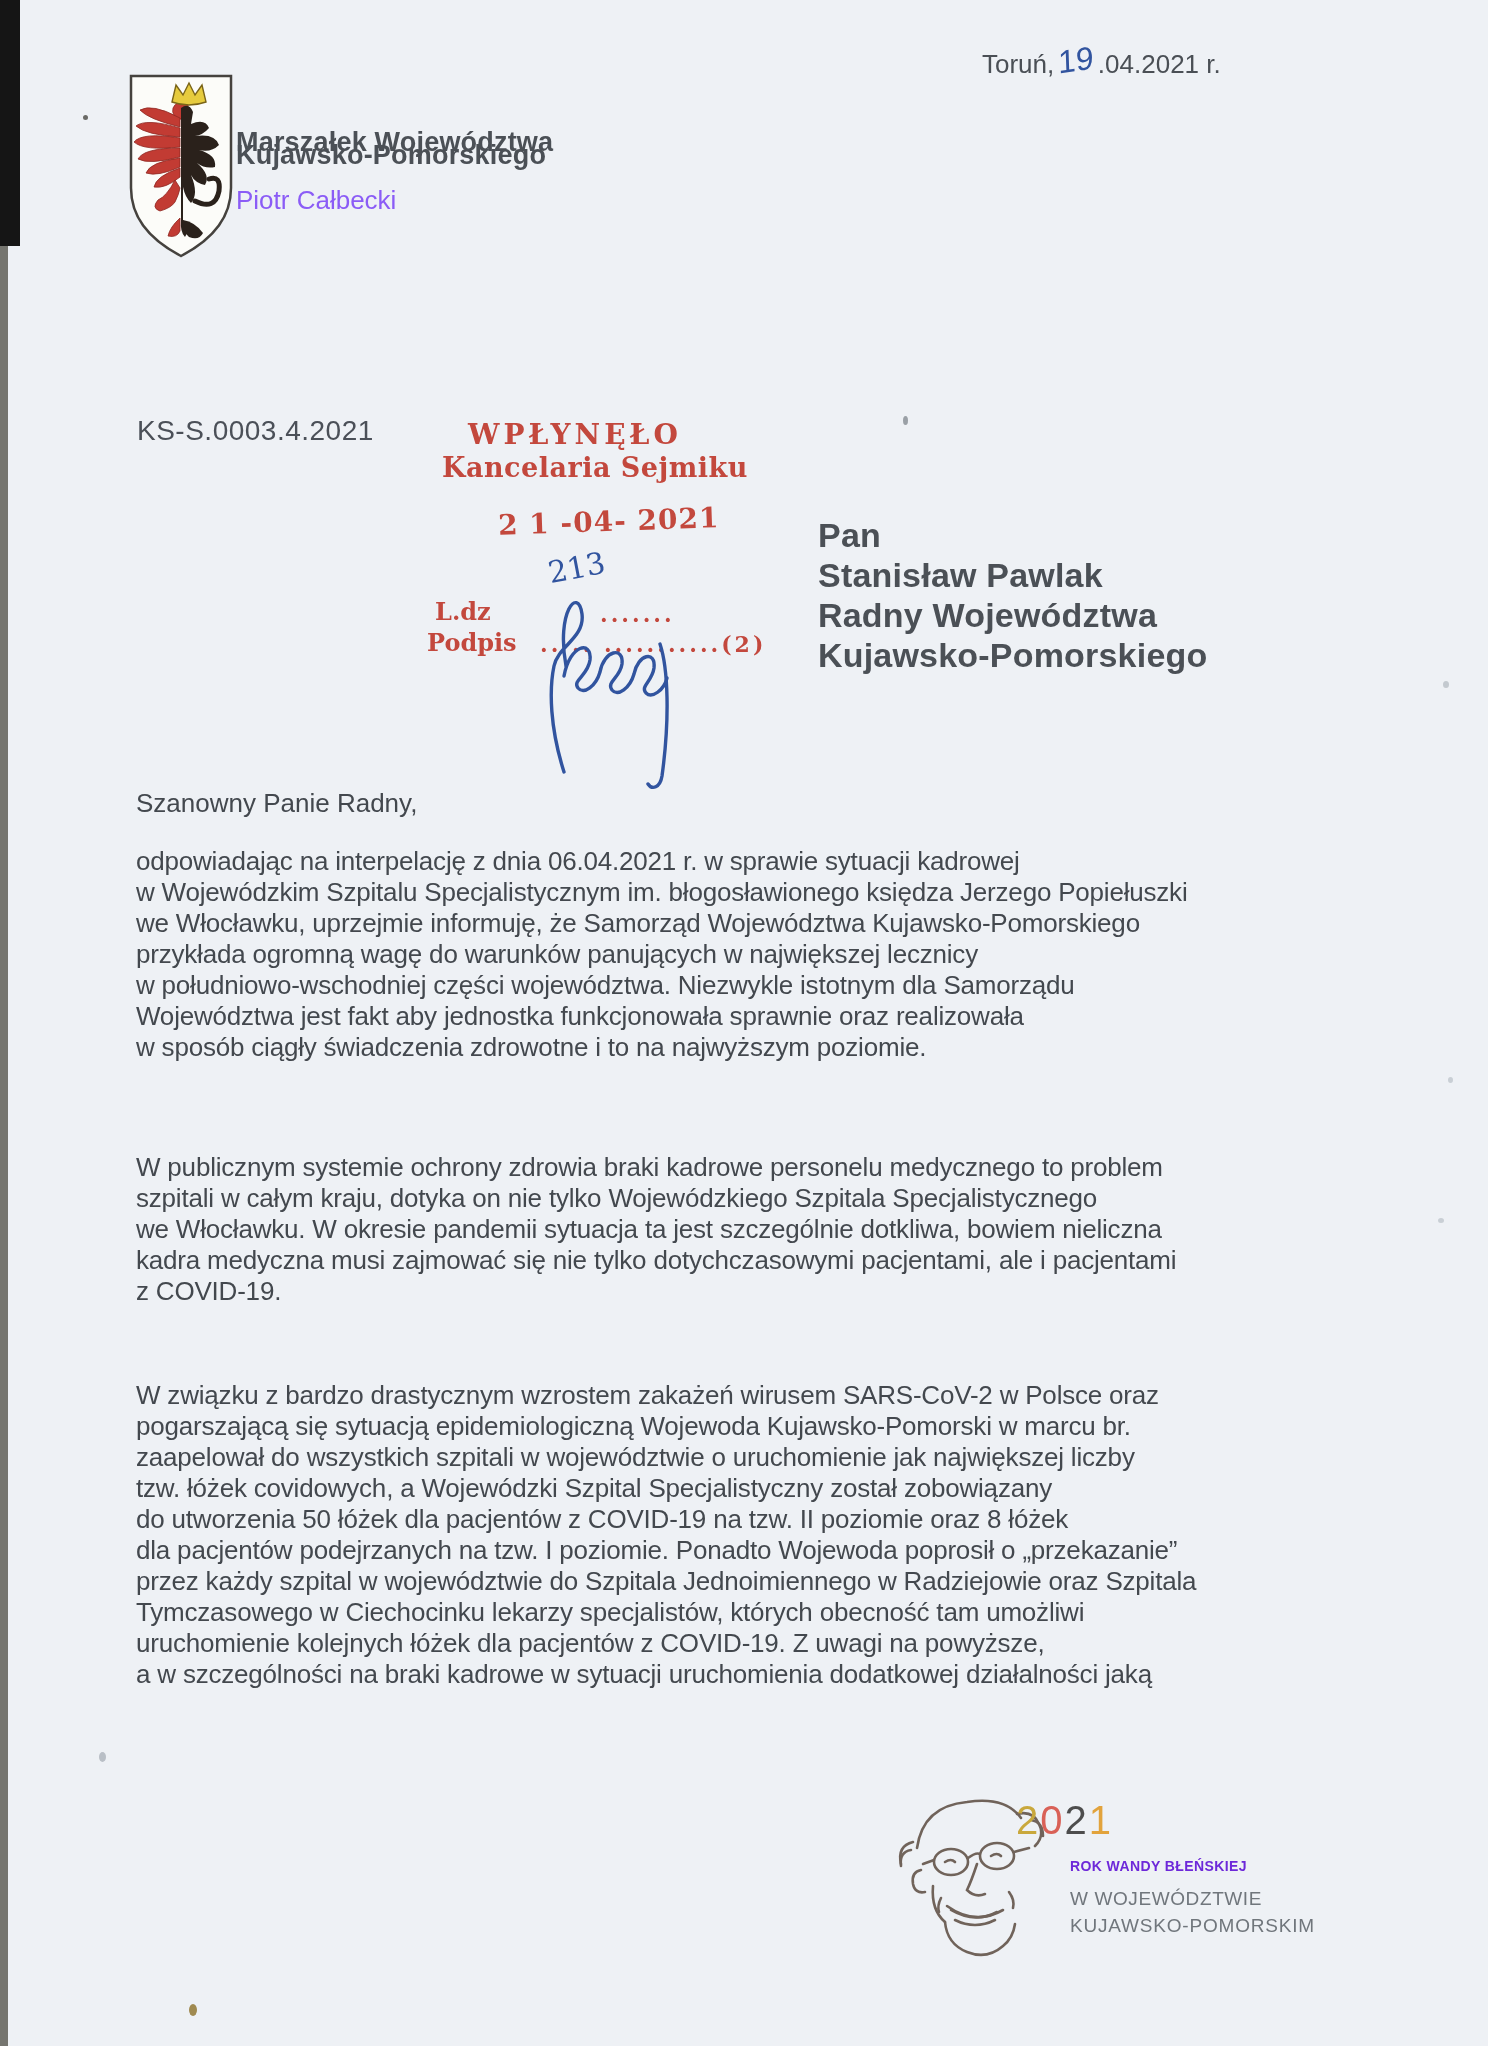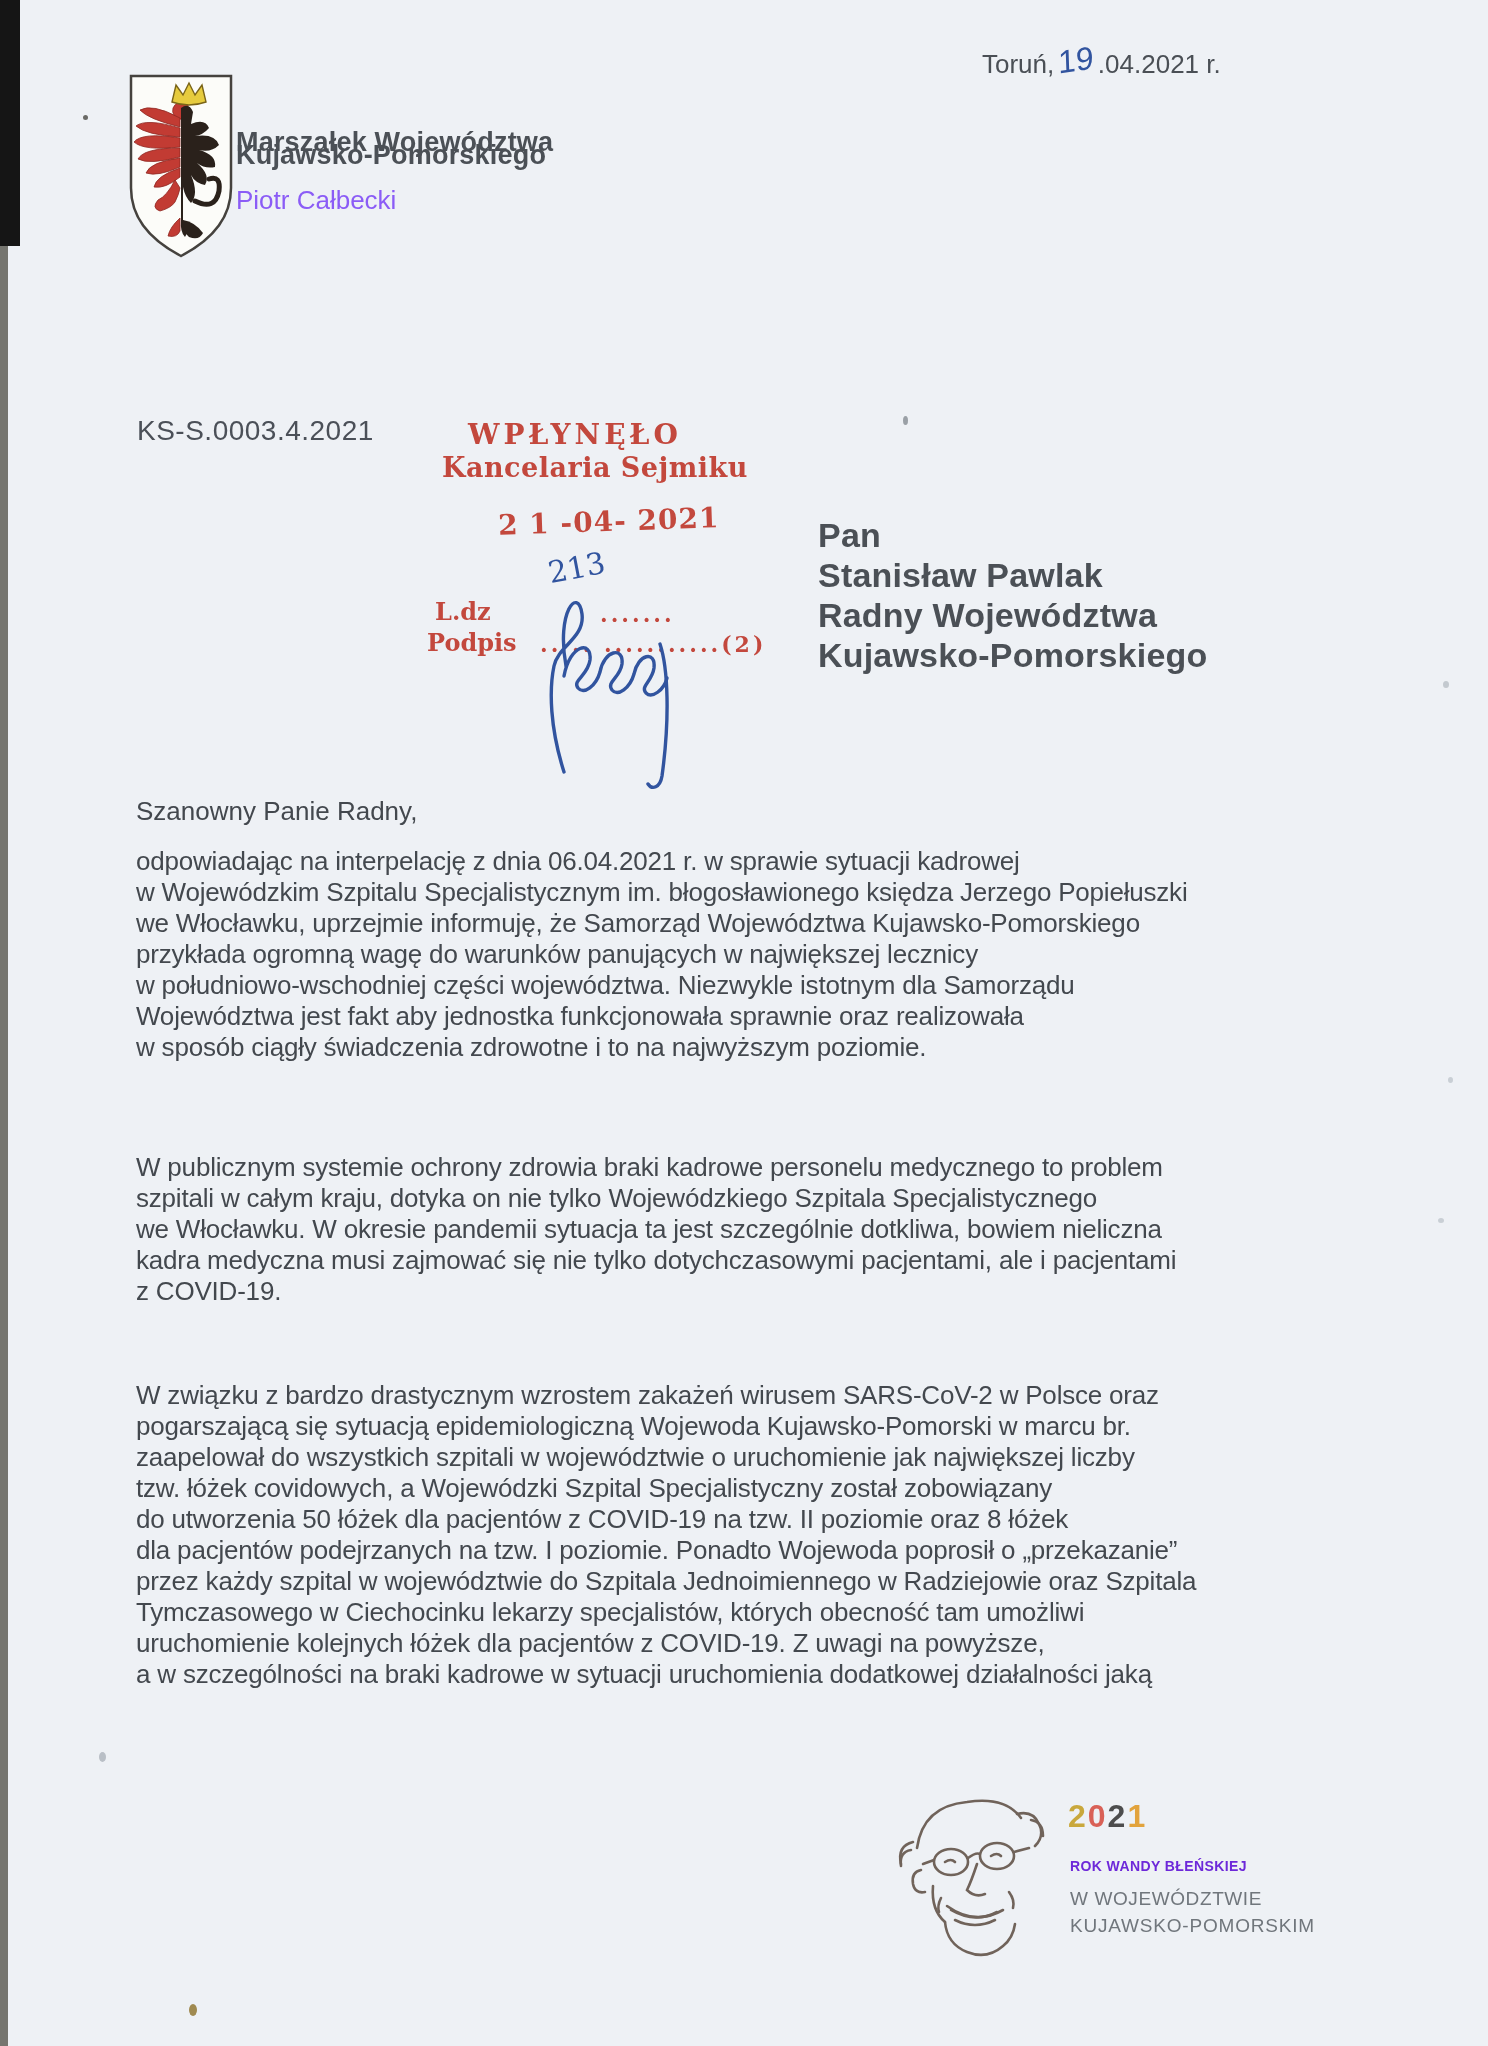--- a/index.html
+++ b/index.html
@@ -23,24 +23,24 @@
   .stamp{color:#c03a2e;font-family:"DejaVu Serif",serif;font-weight:700;opacity:.92;white-space:nowrap;}
   .stamp-title{left:468px;top:418px;font-size:28px;letter-spacing:4px;}
   .stamp-office{left:442px;top:452px;font-size:27px;letter-spacing:.5px;}
   .stamp-date{left:498px;top:505px;font-size:28px;letter-spacing:1px;transform:rotate(-2deg);}
   .stamp-small{font-size:24px;}
   .stamp-dots{font-size:22px;letter-spacing:3px;font-weight:700;}
   .hand-number{left:548px;top:550px;color:#31549f;font-size:30px;transform:rotate(-11deg);font-family:"DejaVu Serif",serif;}
   
   .recipient-line{left:818px;font-weight:700;font-size:34px;color:#4b5056;letter-spacing:.2px;}
   
-  .salutation{left:136px;top:788px;font-size:26px;color:#43484e;margin-top:8px;}
+  .salutation{left:136px;top:788px;font-size:26px;color:#43484e;}
   .para{left:136px;width:1260px;font-size:26px;line-height:31px;color:#43484e;letter-spacing:-0.2px;white-space:pre-line;}
   
-  .year{left:1068px;top:1798px;font-size:32px;font-weight:700;letter-spacing:2px;white-space:nowrap;}
+  .year{left:1016px;top:1798px;font-size:40px;font-weight:400;letter-spacing:2px;white-space:nowrap;}
   .logo-line1{left:1070px;top:1858px;font-size:14px;font-weight:700;color:#6d28d9;letter-spacing:.4px;}
   .logo-line2{left:1070px;top:1888px;font-size:19px;color:#70767c;letter-spacing:.6px;}
   .logo-line3{left:1070px;top:1915px;font-size:19px;color:#70767c;letter-spacing:.8px;}
 </style>
 </head>
 <body>
 
 <div class="page">
 
   <div class="abs edge-strip"></div>

